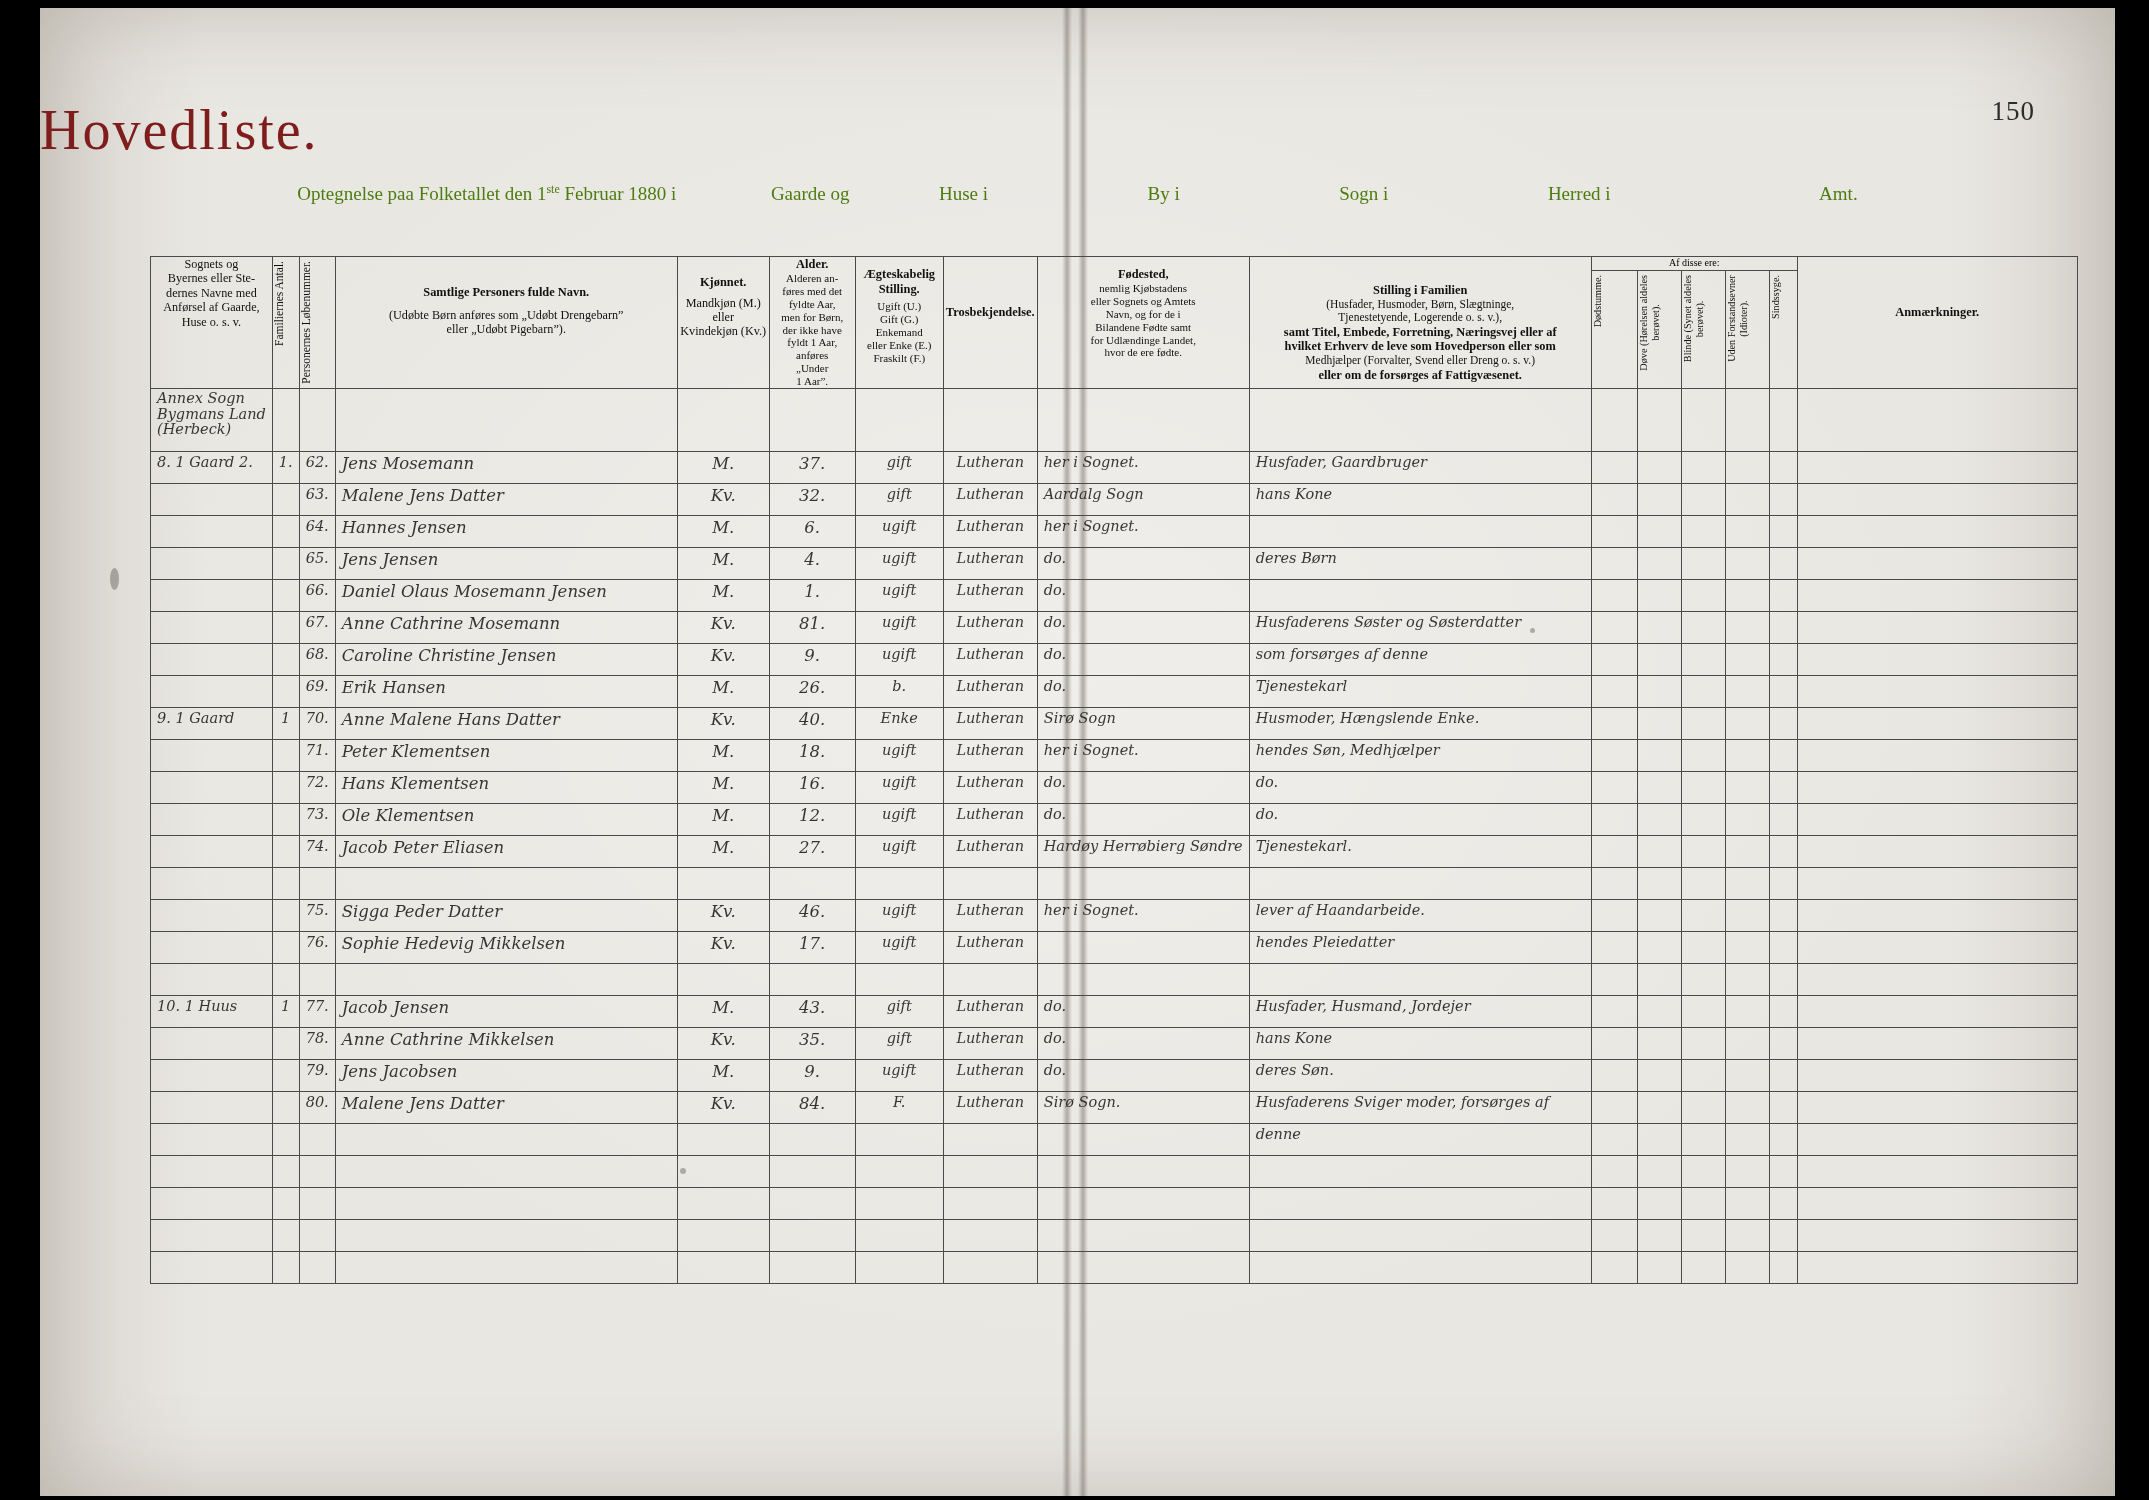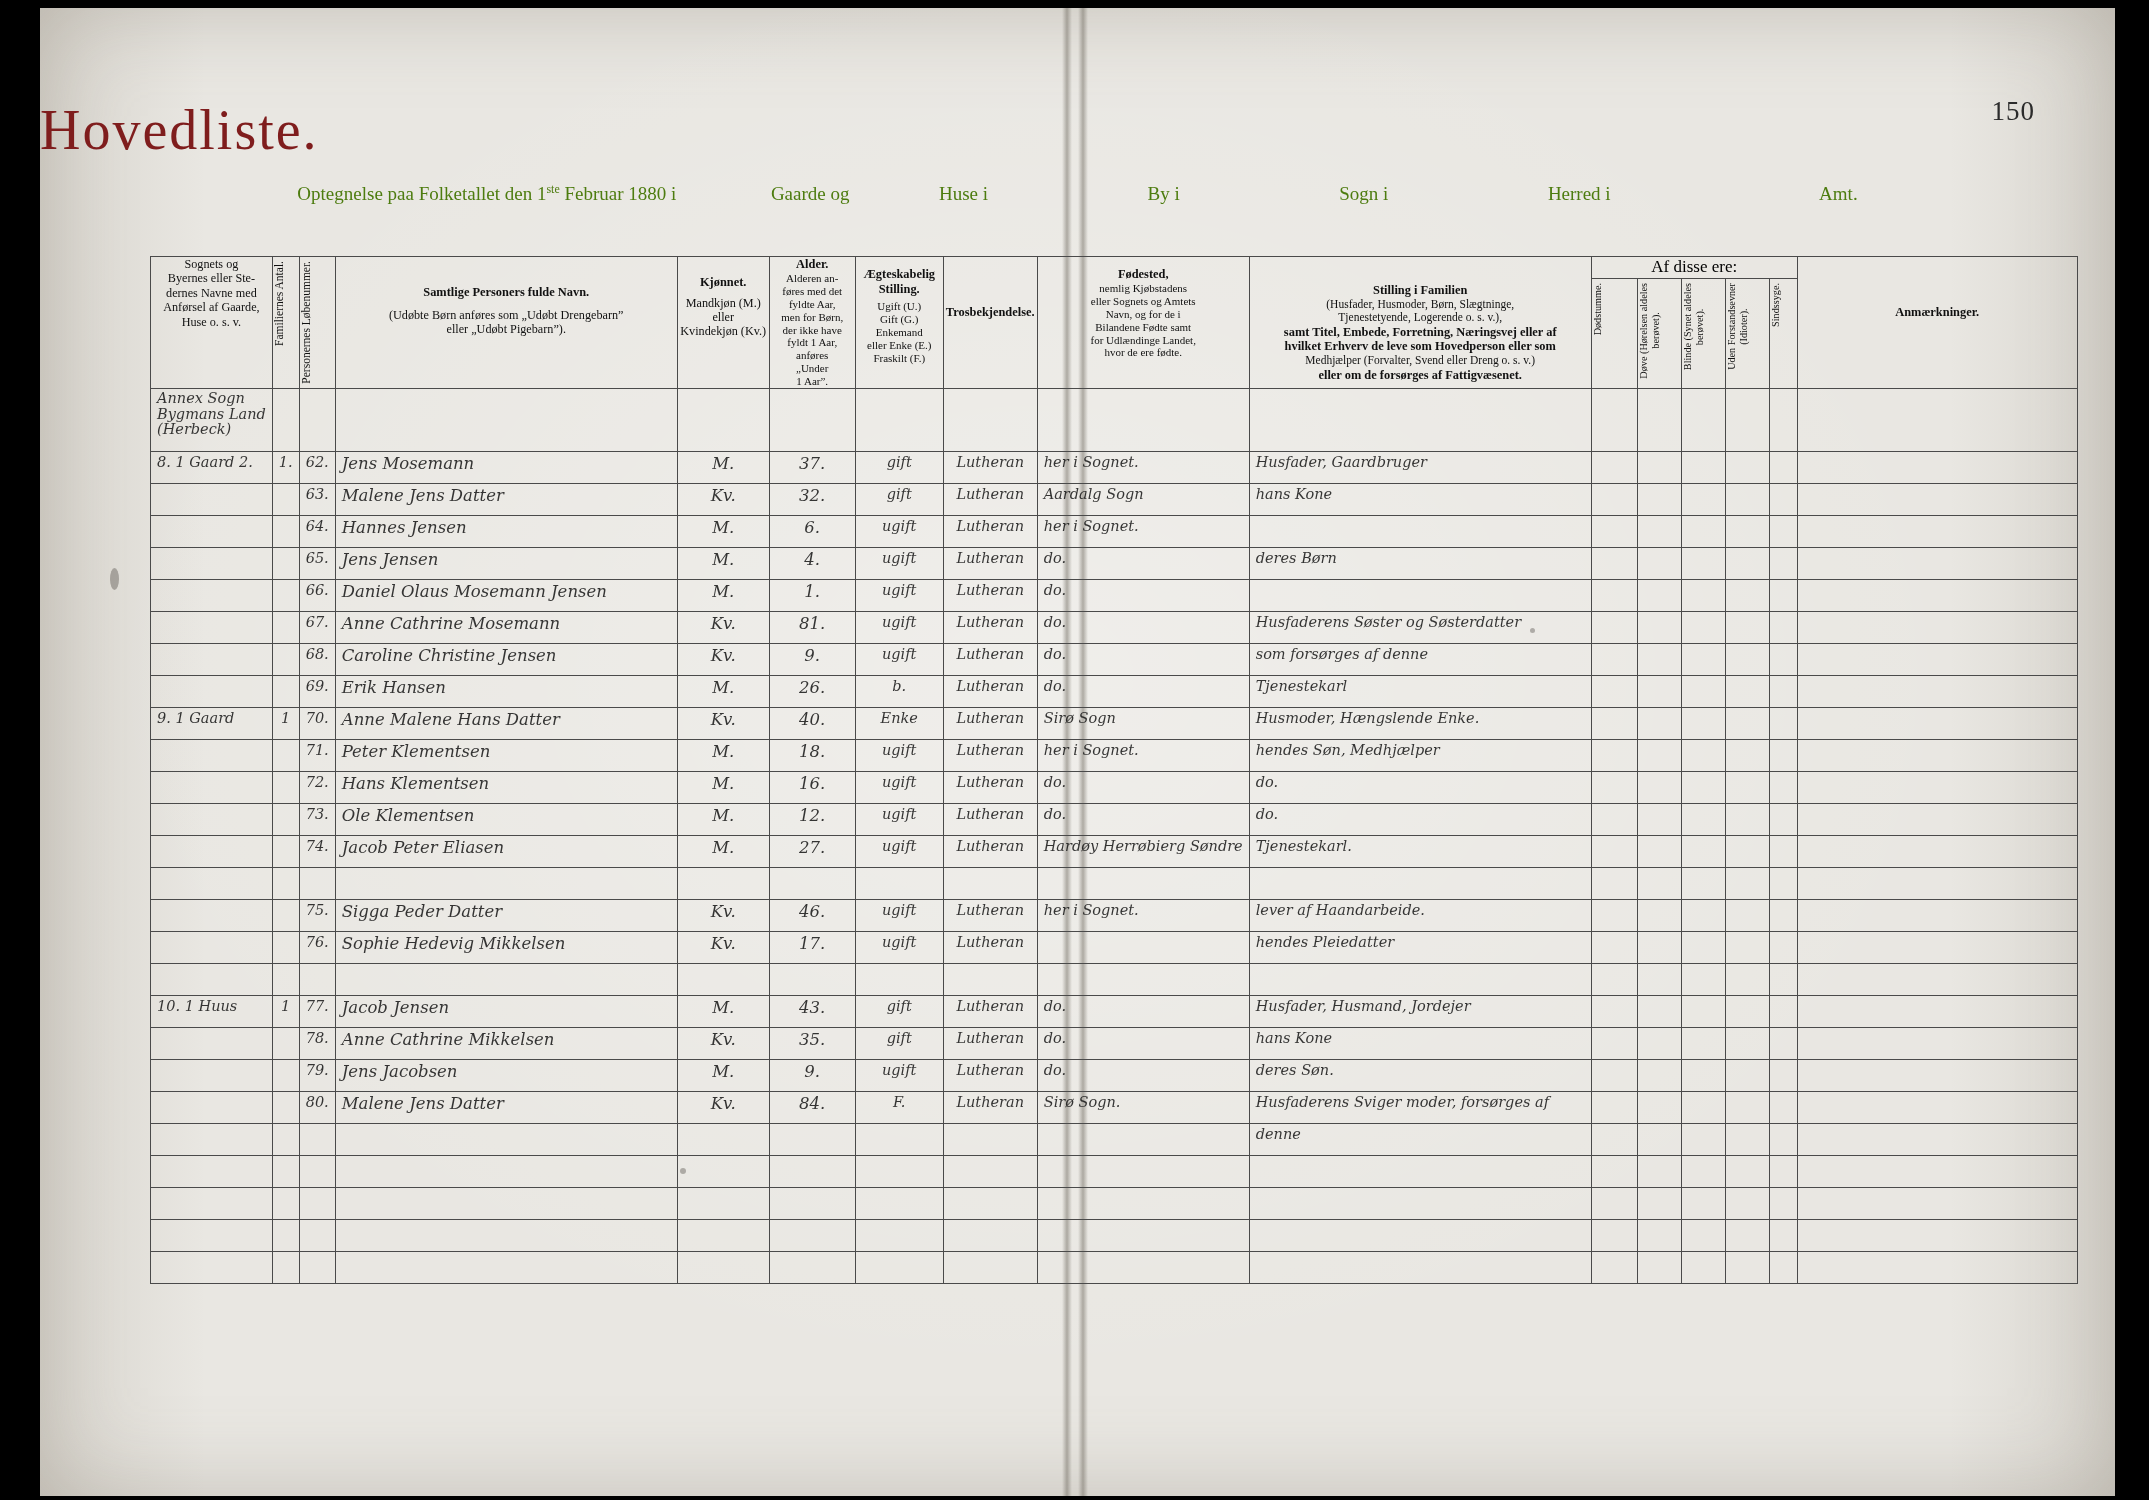--- a/index.html
+++ b/index.html
@@ -27,21 +27,21 @@
   .hdr b{font-size:12.4px;}
   .vert{writing-mode:vertical-rl;transform:rotate(180deg);font-size:11.5px;white-space:nowrap;
         text-align:center;color:#111;padding:4px 0;}
   .vert2{writing-mode:vertical-rl;transform:rotate(180deg);font-size:10.2px;line-height:1.15;
         text-align:center;color:#111;padding:4px 0;}
   .rowline td{height:31px;}
   .hand{font-family:"DejaVu Serif",serif;font-style:italic;font-size:16.5px;color:#1b1b1b;
         padding:2px 6px;white-space:nowrap;opacity:.88;}
   .hand.c{text-align:center;}
   .hand.sm{font-size:14.5px;}
-  .afdisse{font-size:17px;text-align:center;padding:2px;}
+  .afdisse{font-size:10px;text-align:center;padding:2px;}
   .speck{position:absolute;border-radius:50%;background:rgba(60,55,48,.35);}
 </style>
 </head>
 <body>
 
 <div class="page">
   <div class="scan">
 
     <div class="fold" style="left:1022px;"></div>
     <div class="fold" style="left:1038px;"></div>

